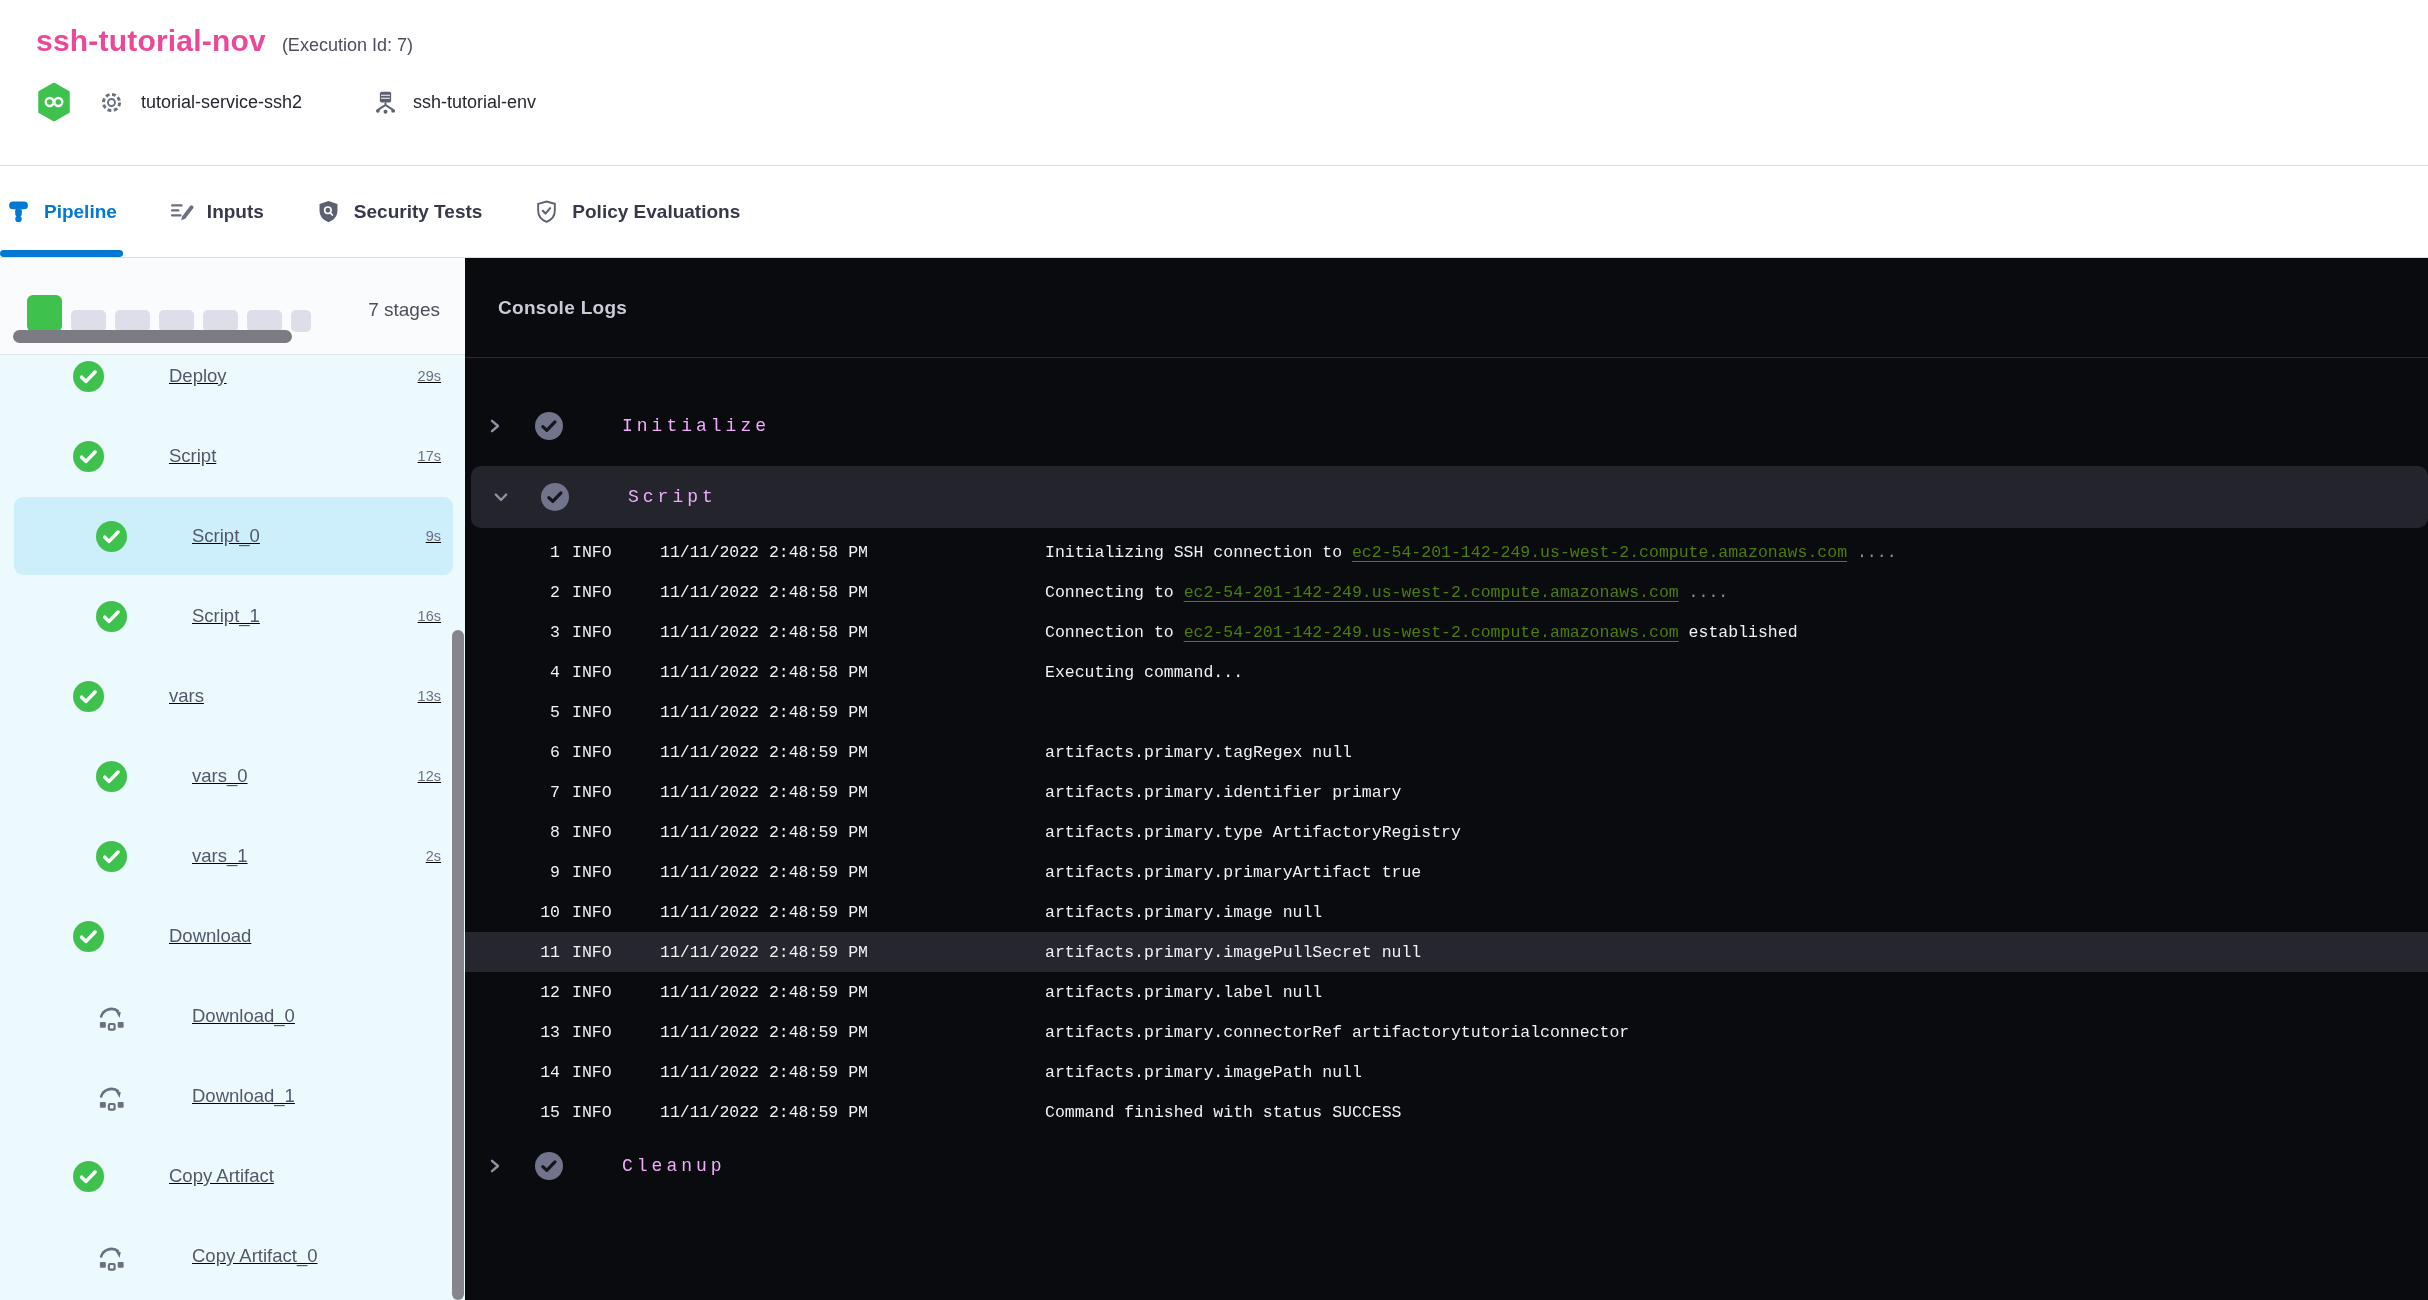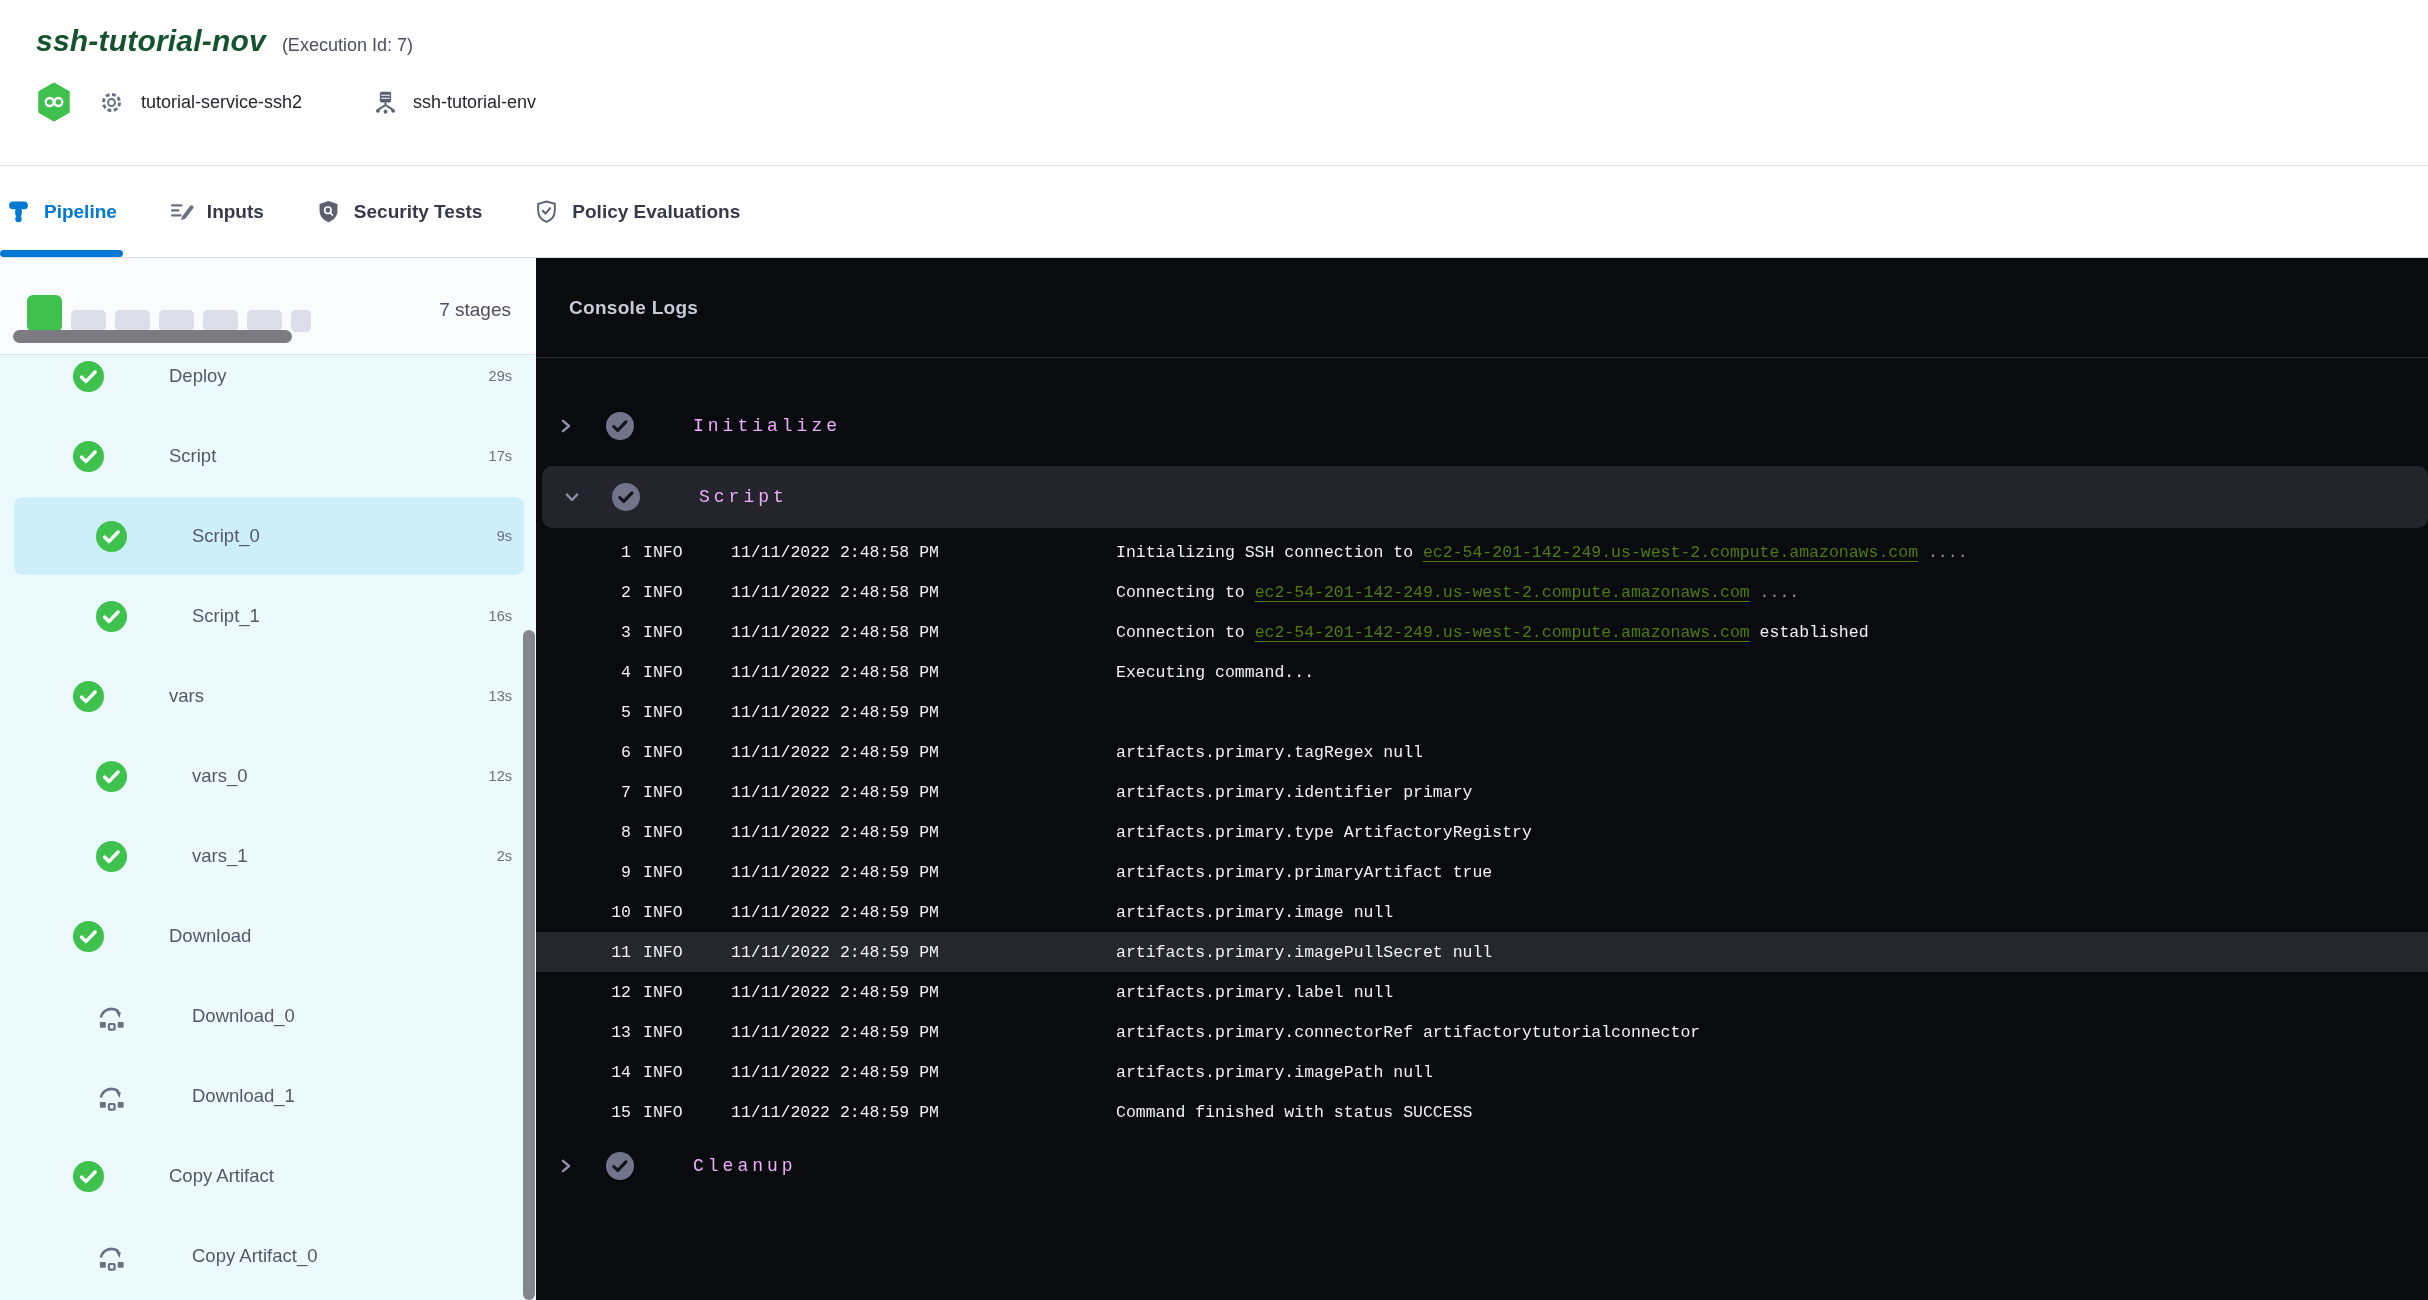--- a/index.html
+++ b/index.html
@@ -3,21 +3,21 @@
 <meta charset="utf-8">
 <style>
   * { margin:0; padding:0; box-sizing:border-box; }
   html,body { background:#fff; }
   .page { position:relative; width:2428px; height:1300px; overflow:hidden;
           background:#fff; font-family:"Liberation Sans",sans-serif; }
 
   
   .exec-header { height:166px; padding-left:36px; border-bottom:1px solid #dcdde8; background:#fff; }
   .title-row { display:flex; align-items:baseline; gap:16px; padding-top:24px; }
-  .page-title { font-size:30px; font-weight:700; color:#14532d; letter-spacing:.2px;font-style:italic; }
+  .page-title { font-size:30px; font-weight:700; color:#ec4899; letter-spacing:.2px; }
   .exec-id { font-size:18px; color:#4c4e5c; }
   .meta-row { display:flex; align-items:center; margin-top:24px; }
   .meta-row .ic { display:inline-flex; }
   .ic svg { display:block; }
   .hex-ic { margin-right:26px; }
   .gear-ic { margin-right:16px; }
   .env-ic { margin-left:70px; margin-right:14px; }
   .meta-label { font-size:18px; color:#26262f; }
 
   
@@ -27,21 +27,21 @@
          cursor:pointer; font-family:inherit; font-size:19px; font-weight:600; color:#37394a; padding:0 6px; }
   .tab .ic { display:inline-flex; }
   .tab.active { color:#0278d5; font-weight:700; }
   .tab.active::after { content:""; position:absolute; left:0; right:0; bottom:0; height:7px;
                        border-radius:6px; background:#0278d5; }
 
   
   .content { display:flex; height:1042px; }
 
   
-  .sidebar { position:relative; width:536px; background:#edfafd; overflow:hidden; flex:none; }
+  .sidebar { position:relative; width:465px; background:#edfafd; overflow:hidden; flex:none;text-decoration:underline; }
   .sidebar-head { position:relative; z-index:2; height:97px; background:#fafbfc; border-bottom:1px solid #dce6ea; }
   .progress { position:absolute; left:27px; top:37px; height:37px; display:flex; align-items:flex-end; gap:9px; }
   .seg { width:35px; height:22px; border-radius:5px; background:#dddee9; }
   .seg.done { height:37px; border-radius:6px; }
   .seg:last-child { width:20px; }
   .hscrollbar { position:absolute; left:13px; top:72px; width:279px; height:13px; border-radius:7px; background:#7b7b81; }
   .stage-count { position:absolute; right:25px; top:52px; transform:translateY(-50%); font-size:19px; color:#4c4e5e; }
 
   .stage-list { position:relative; z-index:1; margin-top:-19px; }
   .stage-row { position:relative; height:80px; display:flex; align-items:center; padding:0 24px 0 35px; cursor:pointer; }

